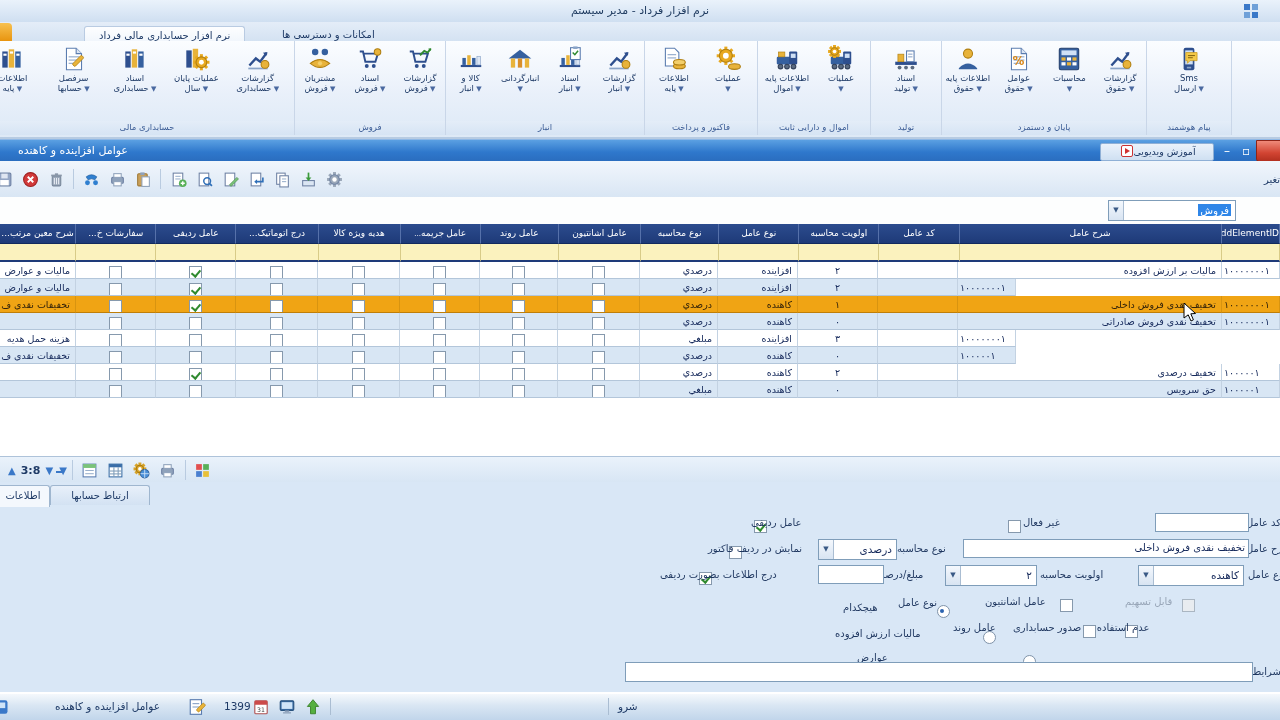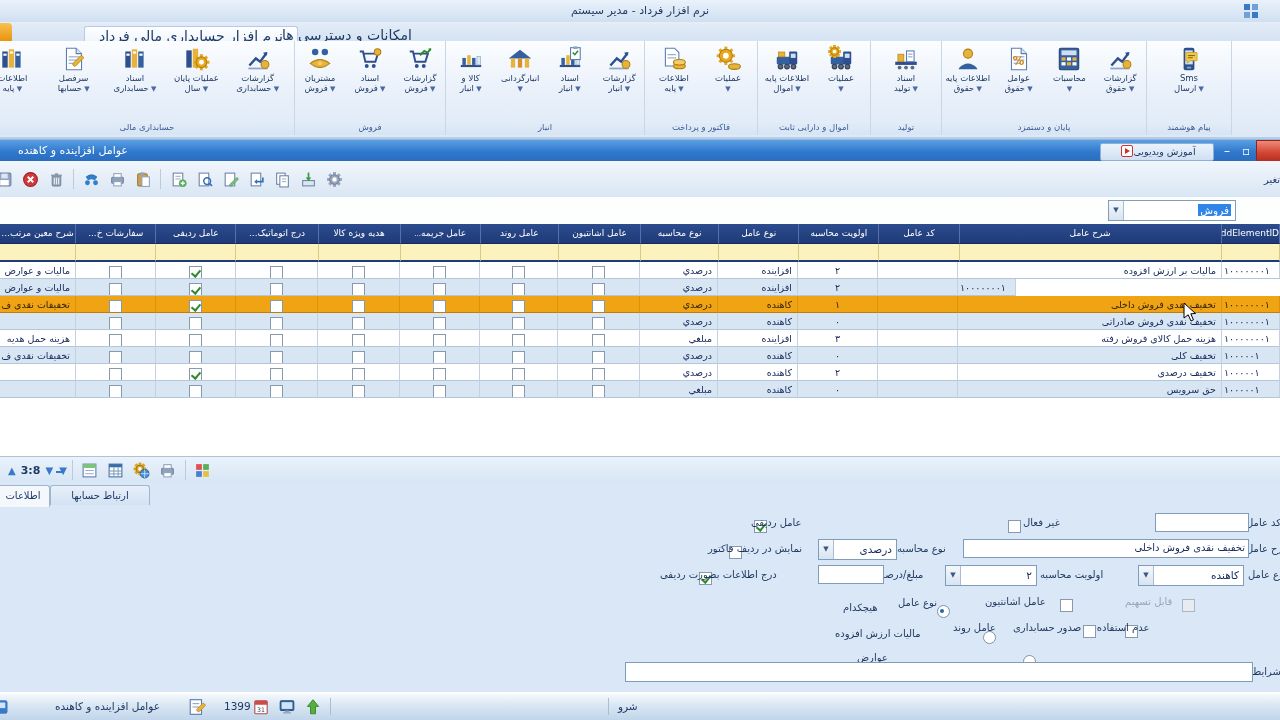--- a/index.html
+++ b/index.html
@@ -4,21 +4,21 @@
 <style>
   html,body{margin:0;padding:0;}
   body{font-family:"DejaVu Sans","Liberation Sans",sans-serif;background:#9db6d0;}
   #screen{position:relative;width:1280px;height:720px;overflow:hidden;background:#fff;}
   .abs{position:absolute;}
   
   #titlebar{left:0;top:0;width:1280px;height:22px;background:linear-gradient(#eaf2fb,#cfdff1);border-bottom:1px solid #b5c9e0;}
   #title{width:100%;text-align:center;font-size:11px;color:#1e3a5f;line-height:22px;}
   
   #tabrow{left:0;top:22px;width:1280px;height:19px;background:linear-gradient(#e4edf8,#d4e2f2);}
-  .rtab{position:absolute;top:4px;height:18px;line-height:18px;font-size:14px;color:#1e3a66;padding:0 14px;border-radius:3px 3px 0 0;}
+  .rtab{position:absolute;top:4px;height:18px;line-height:18px;font-size:10px;color:#1e3a66;padding:0 14px;border-radius:3px 3px 0 0;}
   .rtab.active{background:linear-gradient(#fdfeff,#eef4fb);border:1px solid #b9cbe2;border-bottom:none;}
   #appbtn-frag{left:-8px;top:1px;width:20px;height:18px;background:linear-gradient(#f8c150,#e8940f);border-radius:0 4px 0 0;}
   
   #ribbon{left:0;top:41px;width:1280px;height:96px;background:linear-gradient(#fbfdff,#e9f0fa 55%,#dde9f6);border-bottom:2px solid #b7cbe2;display:flex;flex-direction:row;}
   .rgroup{position:relative;height:94px;border-right:1px solid #c9d6e8;display:flex;flex-direction:column;flex:0 0 auto;}
   .rbtns{flex:1;display:flex;justify-content:space-evenly;align-items:flex-start;padding-top:4px;}
   .rbtn{width:50px;text-align:center;cursor:default;}
   .rbtn .ric{width:28px;height:28px;margin:0 auto;}
   .rlbl{font-size:8.5px;color:#1e3a66;line-height:1.18;}
   .rarrow{font-size:7px;color:#4a69a0;}
@@ -666,37 +666,35 @@
         <div class="dcell" style="width: 80px; text-align: center;"><span class="chk" style="margin-top: 2px;"></span></div>
         <div class="dcell" style="width: 82px; text-align: center;"><span class="chk" style="margin-top: 2px;"></span></div>
         <div class="dcell" style="width: 82px; text-align: center;"><span class="chk" style="margin-top: 2px;"></span></div>
         <div class="dcell" style="width: 80px; text-align: center;"><span class="chk" style="margin-top: 2px;"></span></div>
         <div class="dcell" style="width: 78px; text-align: center;"><span class="chk" style="margin-top: 2px;"></span></div>
         <div class="dcell" style="width: 82px; text-align: center;"><span class="chk" style="margin-top: 2px;"></span></div>
         <div class="dcell" style="width: 78px; padding-right: 5px;">مبلغي</div>
         <div class="dcell" style="width: 80px; padding-right: 5px;">افزاینده</div>
         <div class="dcell" style="width: 80px; text-align: center;">۳</div>
         <div class="dcell" style="width: 80px; padding-right: 5px;"></div>
-        <div class="dcell" style="width: 264px; padding-right: 5px;">هزینه حمل کالای فروش رفته</div>
         <div class="dcell" style="width: 58px; direction: ltr; text-align: left; padding-left: 2px;">۱۰۰۰۰۰۰۰۱</div>
       </div>
       <div class="grow drow-alt">
         <div class="dcell" style="width: 76px; padding-right: 5px;">تخفیفات نقدی ف</div>
         <div class="dcell" style="width: 80px; text-align: center;"><span class="chk" style="margin-top: 2px;"></span></div>
         <div class="dcell" style="width: 80px; text-align: center;"><span class="chk" style="margin-top: 2px;"></span></div>
         <div class="dcell" style="width: 82px; text-align: center;"><span class="chk" style="margin-top: 2px;"></span></div>
         <div class="dcell" style="width: 82px; text-align: center;"><span class="chk" style="margin-top: 2px;"></span></div>
         <div class="dcell" style="width: 80px; text-align: center;"><span class="chk" style="margin-top: 2px;"></span></div>
         <div class="dcell" style="width: 78px; text-align: center;"><span class="chk" style="margin-top: 2px;"></span></div>
         <div class="dcell" style="width: 82px; text-align: center;"><span class="chk" style="margin-top: 2px;"></span></div>
         <div class="dcell" style="width: 78px; padding-right: 5px;">درصدي</div>
         <div class="dcell" style="width: 80px; padding-right: 5px;">کاهنده</div>
         <div class="dcell" style="width: 80px; text-align: center;">۰</div>
         <div class="dcell" style="width: 80px; padding-right: 5px;"></div>
-        <div class="dcell" style="width: 264px; padding-right: 5px;">تخفیف کلی</div>
         <div class="dcell" style="width: 58px; direction: ltr; text-align: left; padding-left: 2px;">۱۰۰۰۰۰۱</div>
       </div>
       <div class="grow ">
         <div class="dcell" style="width: 76px; padding-right: 5px;"></div>
         <div class="dcell" style="width: 80px; text-align: center;"><span class="chk" style="margin-top: 2px;"></span></div>
         <div class="dcell" style="width: 80px; text-align: center;"><span class="chk on" style="margin-top: 2px;"></span></div>
         <div class="dcell" style="width: 82px; text-align: center;"><span class="chk" style="margin-top: 2px;"></span></div>
         <div class="dcell" style="width: 82px; text-align: center;"><span class="chk" style="margin-top: 2px;"></span></div>
         <div class="dcell" style="width: 80px; text-align: center;"><span class="chk" style="margin-top: 2px;"></span></div>
         <div class="dcell" style="width: 78px; text-align: center;"><span class="chk" style="margin-top: 2px;"></span></div>

